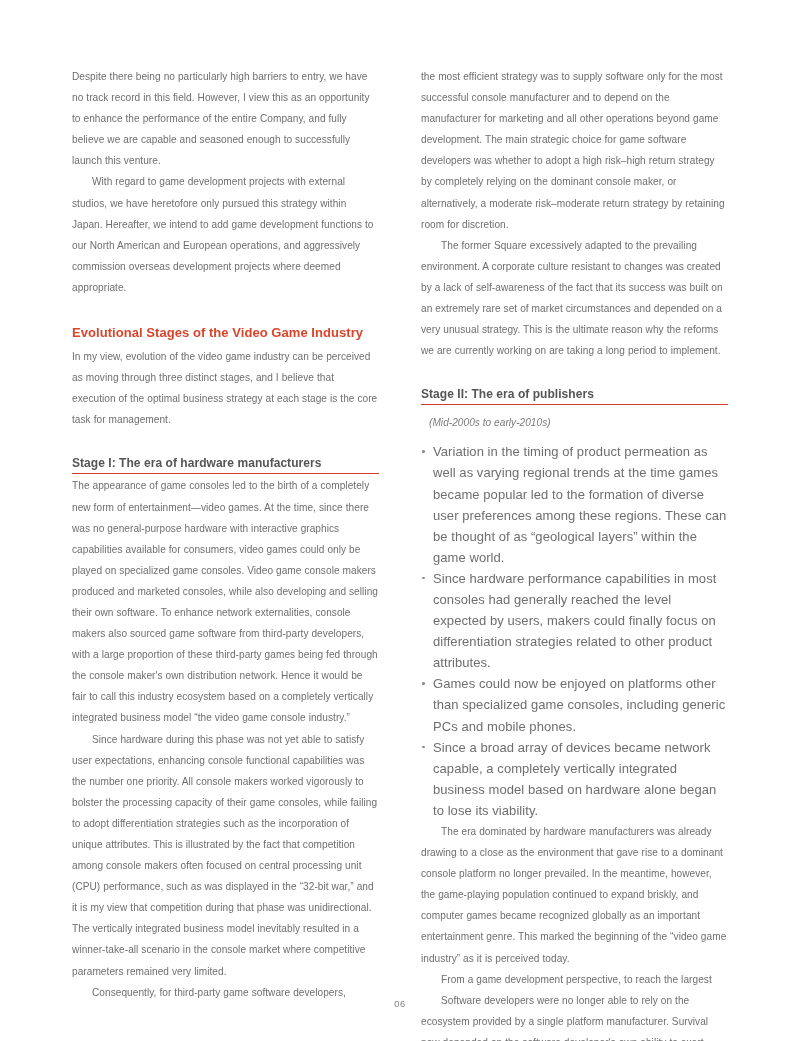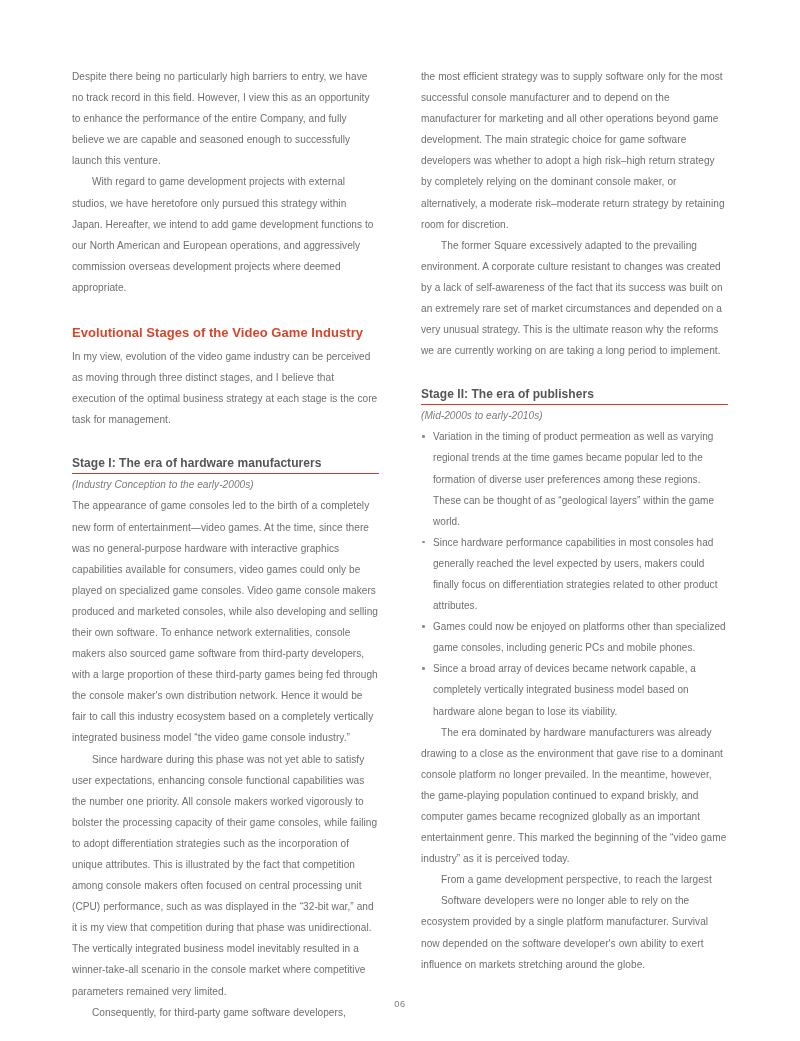--- a/index.html
+++ b/index.html
@@ -68,37 +68,37 @@
   h3.stage-title {
     margin: 0;
     padding: 0;
     font-size: 12px;
     font-weight: bold;
     color: #555555;
     line-height: 15px;
     letter-spacing: 0.004em;
   }
   p.stage-sub {
-    margin: 0;
+    margin: 8px;
     padding: 0;
     font-size: 10.1px;
     font-style: italic;
     color: #7b7b7b;
     line-height: 20px;
     letter-spacing: 0.004em;
   }
   ul.bullets {
     margin: 0;
     padding: 0;
     list-style: none;
   }
   ul.bullets li {
     position: relative;
     padding-left: 12px;
-    font-size: 10px;
+    font-size: 13px;
     line-height: 21.1px;
     color: #6e6e6e;
     letter-spacing: 0.005em;
   }
   ul.bullets li .dot {
     position: absolute;
     left: 1px;
     top: 9px;
     width: 2.6px;
     height: 2.6px;
@@ -130,21 +130,20 @@
 
       <div class="section-title-wrap">
         <h2 class="section-title">Evolutional Stages of the Video Game Industry</h2>
       </div>
 
       <p class="body">In my view, evolution of the video game industry can be perceived as moving through three distinct stages, and I believe that execution of the optimal business strategy at each stage is the core task for management.</p>
 
       <div class="stage-head-wrap">
         <h3 class="stage-title">Stage I: The era of hardware manufacturers</h3>
       </div>
-      <p class="stage-sub">(Industry Conception to the early-2000s)</p>
 
       <p class="body">The appearance of game consoles led to the birth of a completely new form of entertainment—video games. At the time, since there was no general-purpose hardware with interactive graphics capabilities available for consumers, video games could only be played on specialized game consoles. Video game console makers produced and marketed consoles, while also developing and selling their own software. To enhance network externalities, console makers also sourced game software from third-party developers, with a large proportion of these third-party games being fed through the console maker's own distribution network. Hence it would be fair to call this industry ecosystem based on a completely vertically integrated business model “the video game console industry.”</p>
       <p class="body indent">Since hardware during this phase was not yet able to satisfy user expectations, enhancing console functional capabilities was the number one priority. All console makers worked vigorously to bolster the processing capacity of their game consoles, while failing to adopt differentiation strategies such as the incorporation of unique attributes. This is illustrated by the fact that competition among console makers often focused on central processing unit (CPU) performance, such as was displayed in the “32-bit war,” and it is my view that competition during that phase was unidirectional. The vertically integrated business model inevitably resulted in a winner-take-all scenario in the console market where competitive parameters remained very limited.</p>
       <p class="body indent">Consequently, for third-party game software developers,</p>
 
     </div>
 
     <div class="col">
 
       <p class="body">the most efficient strategy was to supply software only for the most successful console manufacturer and to depend on the manufacturer for marketing and all other operations beyond game development. The main strategic choice for game software developers was whether to adopt a high risk–high return strategy by completely relying on the dominant console maker, or alternatively, a moderate risk–moderate return strategy by retaining room for discretion.</p>

